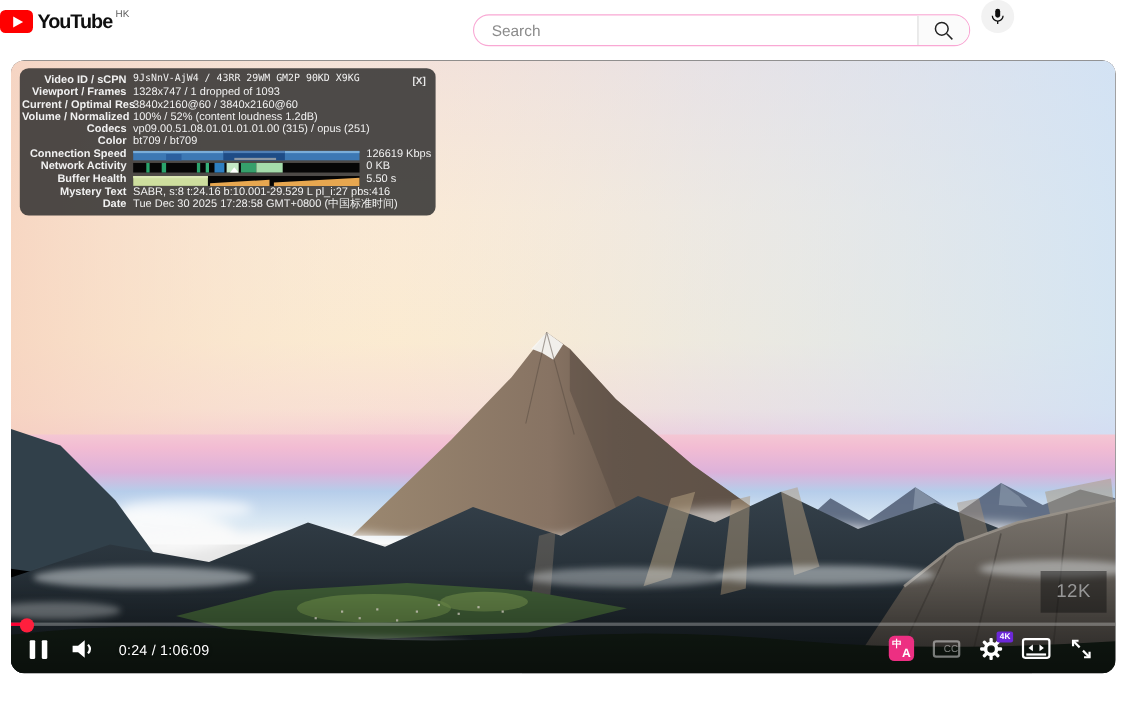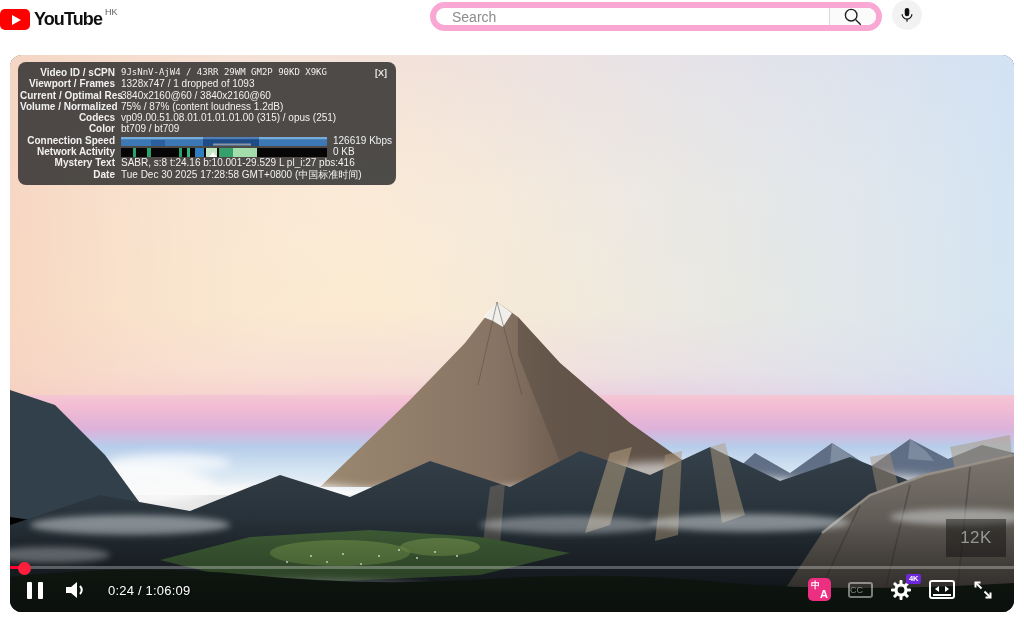--- a/index.html
+++ b/index.html
@@ -6,21 +6,21 @@
   html,body { width:1024px; height:643px; background:#fff; font-family:"Liberation Sans",sans-serif; overflow:hidden; position:relative; }
 
   
   .header { position:absolute; top:0; left:0; width:1024px; height:48px; background:#fff; }
   .logo { position:absolute; left:0; top:9px; display:flex; align-items:flex-start; cursor:pointer; }
   .logo-mark { width:30px; height:21px; background:#FF0000; border-radius:5px; display:flex; align-items:center; justify-content:center; }
   .logo-mark .tri { width:0; height:0; border-left:9px solid #fff; border-top:5.5px solid transparent; border-bottom:5.5px solid transparent; margin-left:2px; }
   .logo-text { font-size:18px; font-weight:bold; letter-spacing:-0.9px; color:#0f0f0f; margin-left:4px; line-height:21px; }
   .logo-region { font-size:9px; color:#606060; margin-left:3px; margin-top:-2px; }
 
-  .search-bar { position:absolute; left:430px; top:2px; width:452px; height:29px; border:6px solid #f9a8d4; border-radius:15px; display:flex; overflow:hidden; background:#fff; }
+  .search-bar { position:absolute; left:430px; top:13px; width:452px; height:29px; border:1px solid #f9a8d4; border-radius:15px; display:flex; overflow:hidden; background:#fff; }
   .search-input { flex:1; border:none; outline:none; padding-left:16px; font-size:14px; color:#111; font-family:"Liberation Sans",sans-serif; background:transparent; }
   .search-input::placeholder { color:#8b8b8b; }
   .search-btn { width:47px; border:none; border-left:1px solid #dcdcdc; background:#fbfbfb; display:flex; align-items:center; justify-content:center; cursor:pointer; }
   .mic-btn { position:absolute; left:892px; top:0px; width:30px; height:30px; border-radius:50%; background:#f2f2f2; border:none; display:flex; align-items:center; justify-content:center; cursor:pointer; }
 
   
   .video { position:absolute; left:10px; top:55px; width:1004px; height:557px; border-radius:12px; overflow:hidden; background:#000; }
   .scene { position:absolute; inset:0; }
 
   
@@ -41,21 +41,21 @@
   .controls-left { position:absolute; left:17px; bottom:12px; display:flex; align-items:center; gap:20px;margin-top:30px; }
   .pause-btn { display:flex; gap:6px; cursor:pointer; background:none; border:none; padding:0; }
   .pause-btn span { width:5px; height:17px; background:#fff; border-radius:1px; }
   .volume-btn { background:none; border:none; padding:0; cursor:pointer; display:flex; }
   .time { color:#fff; font-size:13px; text-shadow:0 0 3px rgba(0,0,0,0.6); letter-spacing:0.2px; }
 
   .controls-right { position:absolute; right:20px; bottom:11px; display:flex; align-items:center; gap:17px; }
   .translate-badge { width:23px; height:23px; border-radius:5px; background:#ed2f82; position:relative; cursor:pointer; border:none; }
   .translate-badge .zh { position:absolute; left:3px; top:1px; color:#fff; font-size:9px; font-weight:bold; }
   .translate-badge .en { position:absolute; right:3px; bottom:1px; color:#fff; font-size:11px; font-weight:bold; }
-  .cc-btn { width:25px; height:16px; border:2px solid rgba(255,255,255,0.45); border-radius:3px; color:rgba(255,255,255,0.45); font-size:9px; font-weight:normal; display:flex; align-items:center; justify-content:flex-start; background:none; cursor:pointer; }
+  .cc-btn { width:25px; height:16px; border:2px solid rgba(255,255,255,0.45); border-radius:3px; color:rgba(255,255,255,0.45); font-size:9px; font-weight:normal; display:flex; align-items:center; justify-content:flex-end; background:none; cursor:pointer; }
   .settings-btn { position:relative; background:none; border:none; padding:0; cursor:pointer; display:flex; }
   .badge-4k { position:absolute; top:-5px; right:-9px; background:#6d28d9; color:#fff; font-size:7.5px; font-weight:bold; padding:1px 2.5px; border-radius:2px; line-height:8px; }
   .mini-btn { width:26px; height:19px; border:2px solid #fff; border-radius:3px; position:relative; background:none; cursor:pointer; }
   .mini-btn .lt { position:absolute; left:4px; top:4px; width:0; height:0; border-right:4px solid #fff; border-top:3px solid transparent; border-bottom:3px solid transparent; }
   .mini-btn .gt { position:absolute; right:4px; top:4px; width:0; height:0; border-left:4px solid #fff; border-top:3px solid transparent; border-bottom:3px solid transparent; }
   .mini-btn .bar { position:absolute; left:2px; right:2px; bottom:1.5px; height:2px; background:#fff; }
   .fs-btn { background:none; border:none; padding:0; cursor:pointer; display:flex; }
 
   .watermark { position:absolute; right:8px; bottom:55px; width:60px; height:38px; background:rgba(12,12,12,0.45); color:#979797; font-size:17px; display:flex; align-items:center; justify-content:center; letter-spacing:0.5px; }
 </style>
@@ -217,21 +217,21 @@
     <div class="stats-row">
       <span class="stats-label">Viewport / Frames</span>
       <span class="stats-value">1328x747 / 1 dropped of 1093</span>
     </div>
     <div class="stats-row">
       <span class="stats-label">Current / Optimal Res</span>
       <span class="stats-value">3840x2160@60 / 3840x2160@60</span>
     </div>
     <div class="stats-row">
       <span class="stats-label">Volume / Normalized</span>
-      <span class="stats-value">75% / 87% (content loudness 1.2dB)</span>
+      <span class="stats-value">100% / 52% (content loudness 1.2dB)</span>
     </div>
     <div class="stats-row">
       <span class="stats-label">Codecs</span>
       <span class="stats-value">vp09.00.51.08.01.01.01.01.00 (315) / opus (251)</span>
     </div>
     <div class="stats-row">
       <span class="stats-label">Color</span>
       <span class="stats-value">bt709 / bt709</span>
     </div>
 
@@ -258,20 +258,31 @@
         <rect x="66" width="3" height="9" fill="#36b27a"></rect>
         <rect x="74" width="9" height="9" fill="#2e7fc0"></rect>
         <rect x="85" width="11" height="9" fill="#c4e8c4"></rect>
         <polygon points="88,9 92,4 96,9" fill="#ffffff"></polygon>
         <rect x="98" width="14" height="9" fill="#35a06b"></rect>
         <rect x="112" width="24" height="9" fill="#a5dcab"></rect>
       </svg>
       <span class="graph-value">0 KB</span>
     </div>
 
+    <div class="stats-row">
+      <span class="stats-label">Buffer Health</span>
+      <svg class="graph" viewBox="0 0 206 9" preserveAspectRatio="none">
+        <rect width="206" height="9" fill="#060606"></rect>
+        <rect width="68" height="9" fill="#cede9e"></rect>
+        <rect width="68" height="2" fill="#dbe8b4"></rect>
+        <polygon points="70,9 70,6.5 124,3.5 124,9" fill="#e7a750"></polygon>
+        <polygon points="128,9 128,6 206,1.5 206,9" fill="#e7a750"></polygon>
+      </svg>
+      <span class="graph-value">5.50 s</span>
+    </div>
 
     <div class="stats-row">
       <span class="stats-label">Mystery Text</span>
       <span class="stats-value">SABR, s:8 t:24.16 b:10.001-29.529 L pl_i:27 pbs:416</span>
     </div>
     <div class="stats-row">
       <span class="stats-label">Date</span>
       <span class="stats-value">Tue Dec 30 2025 17:28:58 GMT+0800 (中国标准时间)</span>
     </div>
   </div>

